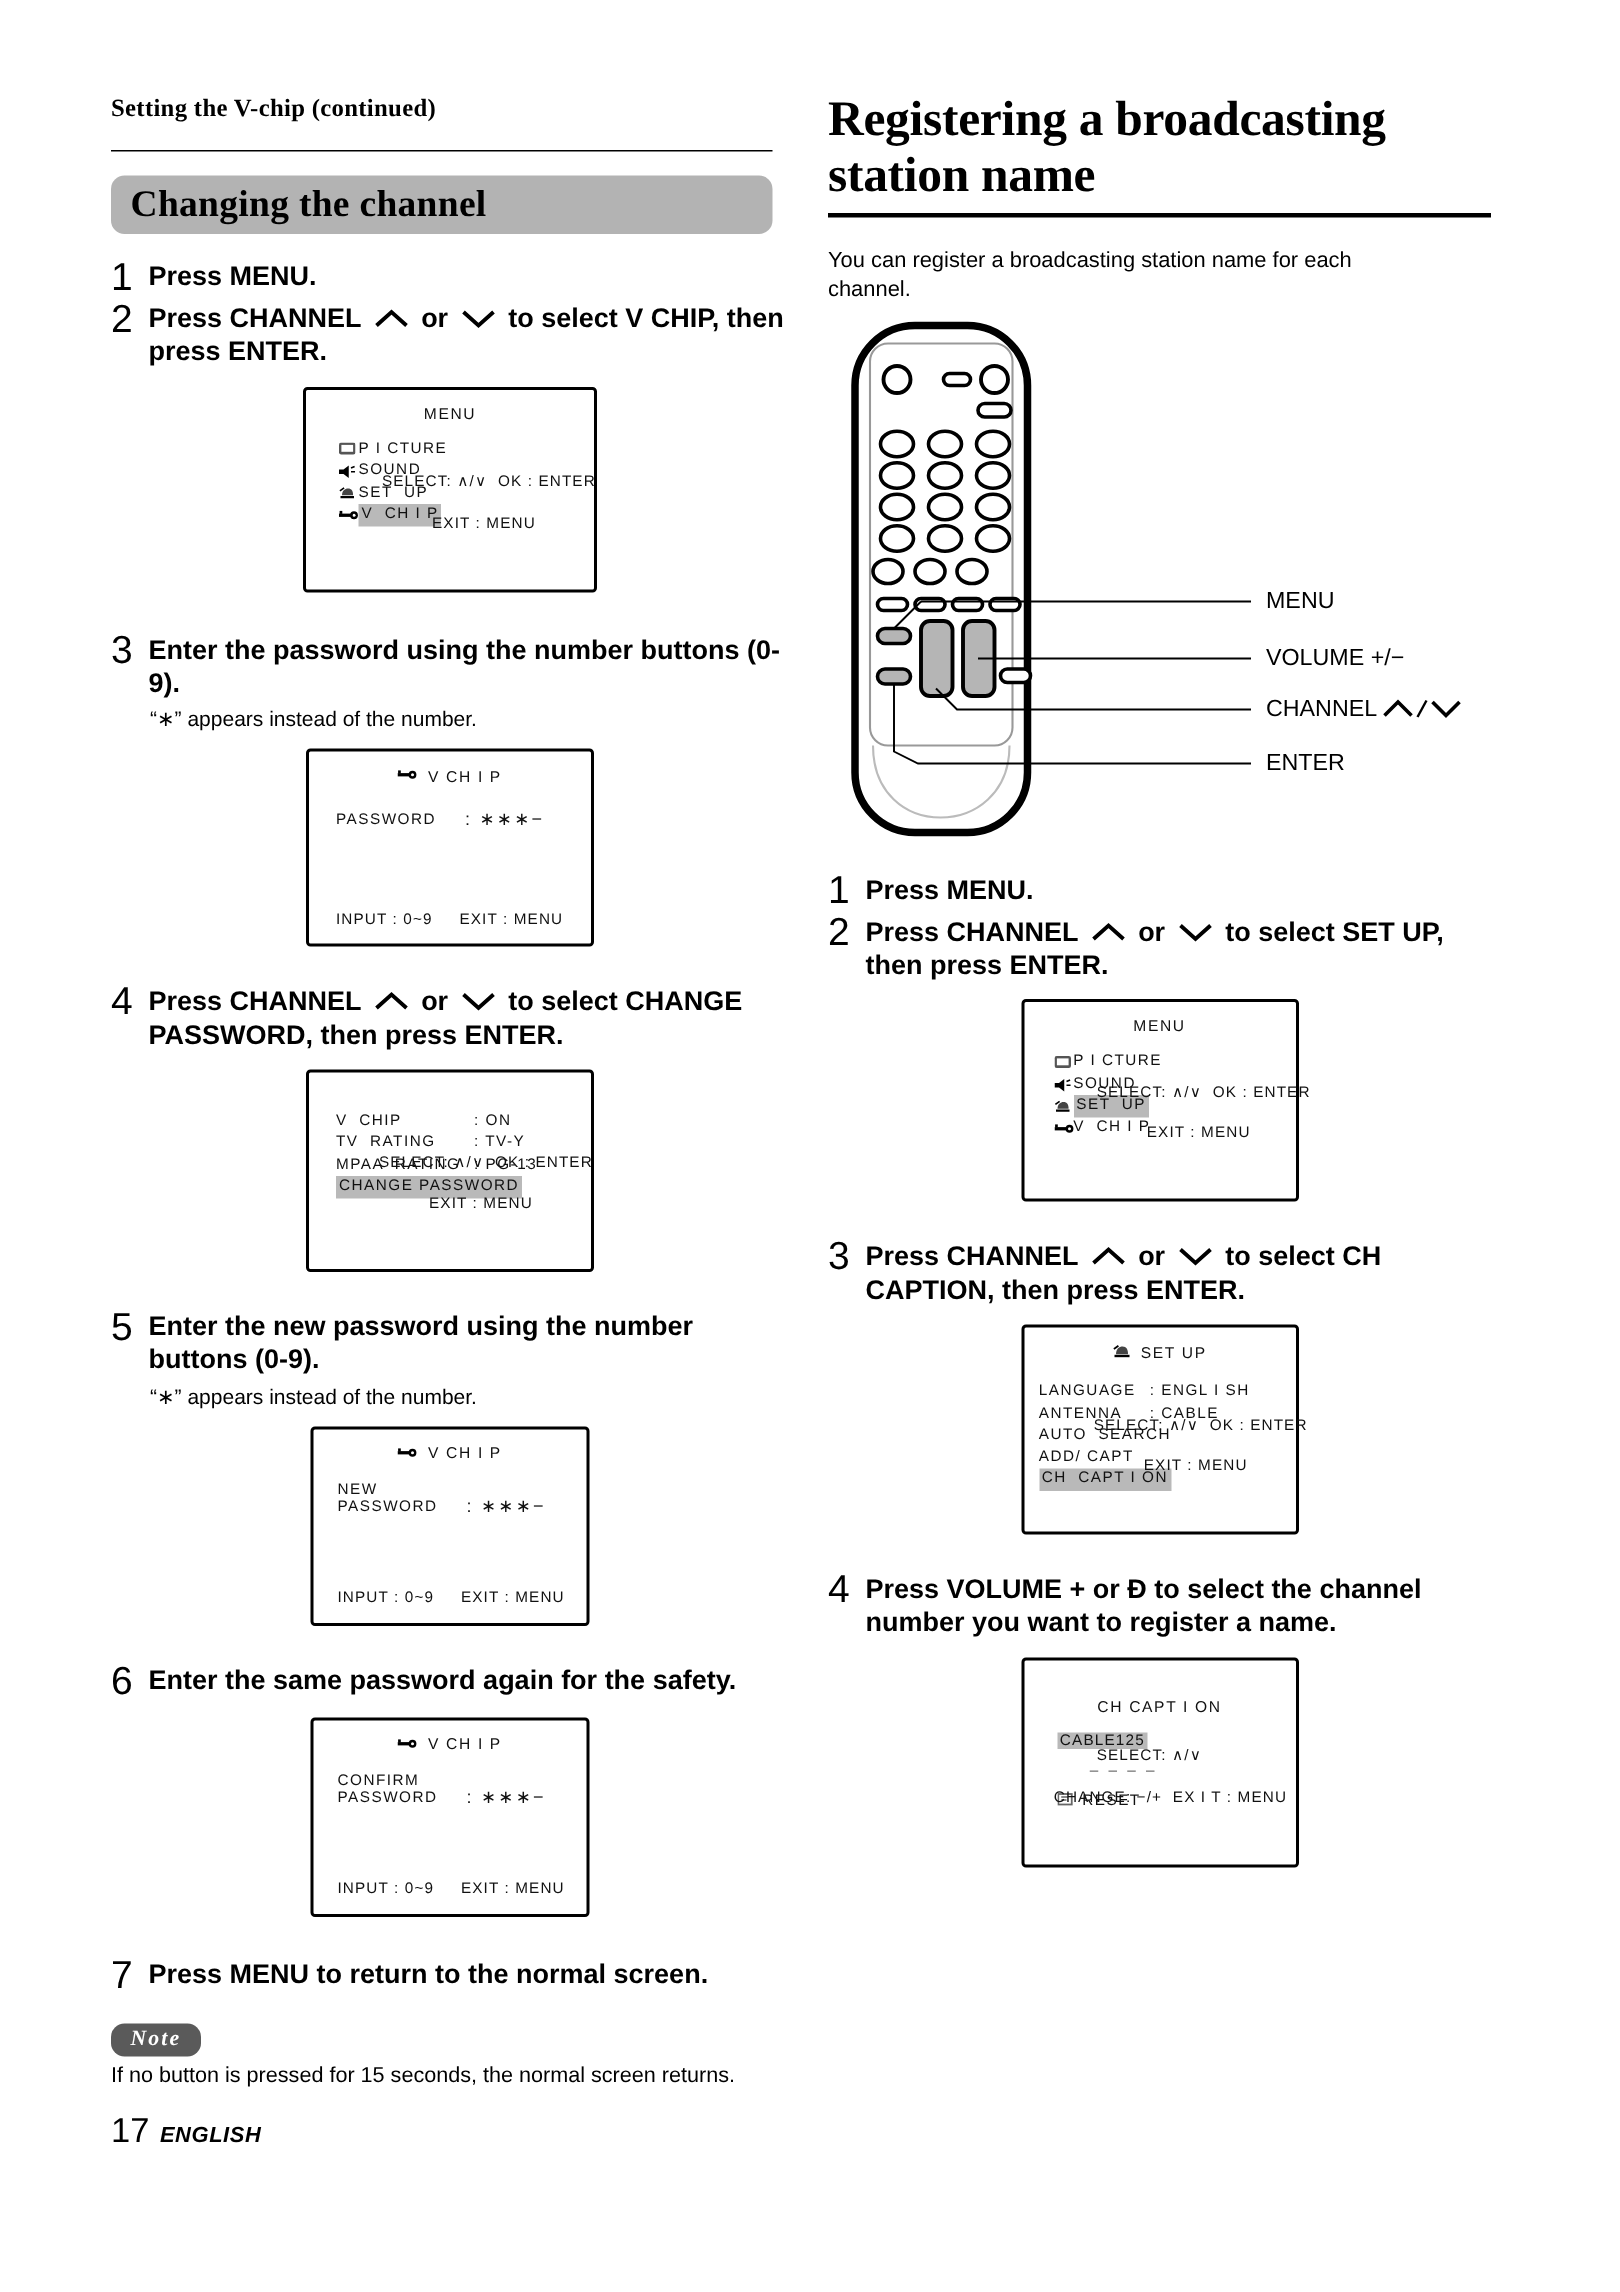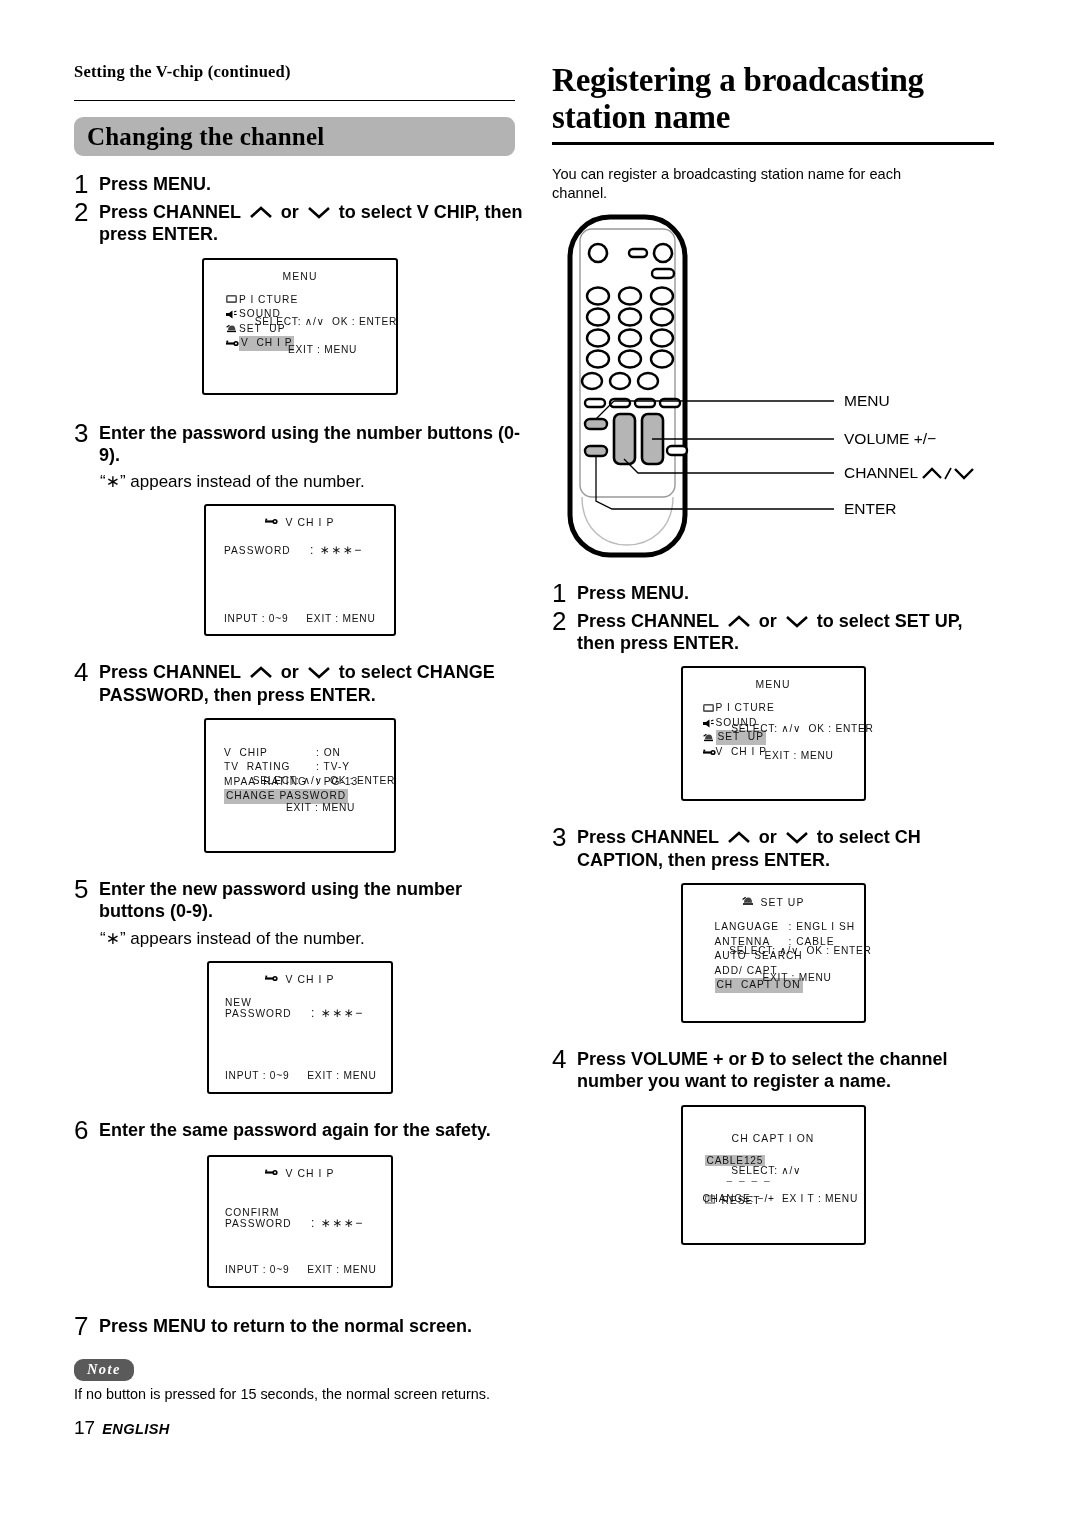--- a/index.html
+++ b/index.html
@@ -77,21 +77,21 @@
     padding-top:1px;
   }
   .step .txt {
     font-size:18px;
     font-weight:700;
     line-height:1.24;
     padding-top:3px;
   }
   .step.tight { margin-top:1px; }
   .sub {
-    font-size:17px;
+    font-size:14px;
     margin:5px 0 0 26px;
     font-weight:400;
   }
 
   
   .chev { display:inline-block; width:26px; height:13px; vertical-align:-1px; margin:0 2px; position:relative; }
   .chev svg { position:absolute; left:0; top:0; }
 
   
   .osd {
@@ -143,21 +143,21 @@
     font-style:italic;
     font-weight:700;
     font-size:14.5px;
     letter-spacing:1.4px;
     border-radius:9px;
     padding:2px 13px 3px 13px;
   }
   .notetext { font-size:14.4px; line-height:1.3; margin-top:4px; width:420px; }
 
   .pagenum { margin-top:14px; display:flex; align-items:baseline; gap:7px; }
-  .pagenum .n { font-size:19px; }
+  .pagenum .n { font-size:23px; }
   .pagenum .e {
     font-size:14.6px; font-weight:700; font-style:italic; letter-spacing:.4px;
   }
 
   
   .remote-wrap { position:relative; height:360px; margin-top:8px; }
   .callouts { position:absolute; left:292px; top:0; font-size:15.5px; }
   .callout { position:absolute; white-space:nowrap; display:flex; align-items:center; gap:3px; }
 </style>
 </head>
@@ -342,21 +342,21 @@
       <div class="title-left" style="justify-content:center;padding-left:0;">
         <span><svg width="13" height="9">
               <circle cx="10" cy="4.5" r="2.6" fill="#000"></circle>
               <circle cx="10" cy="4.5" r="1" fill="#fff"></circle>
               <rect x="0" y="3.4" width="9" height="2.2" fill="#000"></rect>
               <rect x="0.4" y="1.6" width="1.8" height="2" fill="#000"></rect>
             </svg></span>
         <span>V  CH I P</span>
       </div>
       <div class="body" style="padding-top:12px;padding-left:16px;">
-        <div style="letter-spacing:1px;margin-top:16px;">CONFIRM</div>
+        <div style="letter-spacing:1px;">CONFIRM</div>
         <div class="pwline" style="margin-top:0;">
           <span class="k">PASSWORD</span>
           <span class="stars">: ∗∗∗−</span>
         </div>
       </div>
       <div class="foot" style="left:16px;">INPUT : 0~9     EXIT : MENU</div>
     </div>
 
     <div class="step" style="margin-top:24px;">
       <div class="num">7</div>
@@ -544,21 +544,21 @@
 
     <div class="osd" style="width:185px;height:140px;">
       <div class="title-left" style="justify-content:center;padding-left:0;">
         <span><svg width="12" height="10">
               <path d="M1,8 L11,8" stroke="#000" stroke-width="1.6"></path>
               <path d="M2,6.8 C2,3.2 4.2,1.6 6.4,1.6 C9,1.6 10,3.6 10,6.8 Z" fill="#444"></path>
               <path d="M0.6,3.4 L3.6,1.2" stroke="#000" stroke-width="1.2"></path>
             </svg></span>
         <span>SET  UP</span>
       </div>
-      <div class="body" style="padding-top:12px;padding-left:32px;">
+      <div class="body" style="padding-top:12px;padding-left:10px;">
         <div class="row">
           <span class="lbl" style="width:74px;">LANGUAGE</span>
           <span class="val">: ENGL I SH</span>
         </div>
         <div class="row">
           <span class="lbl" style="width:74px;">ANTENNA</span>
           <span class="val">: CABLE</span>
         </div>
         <div class="row">
           <span class="lbl">AUTO  SEARCH</span>

